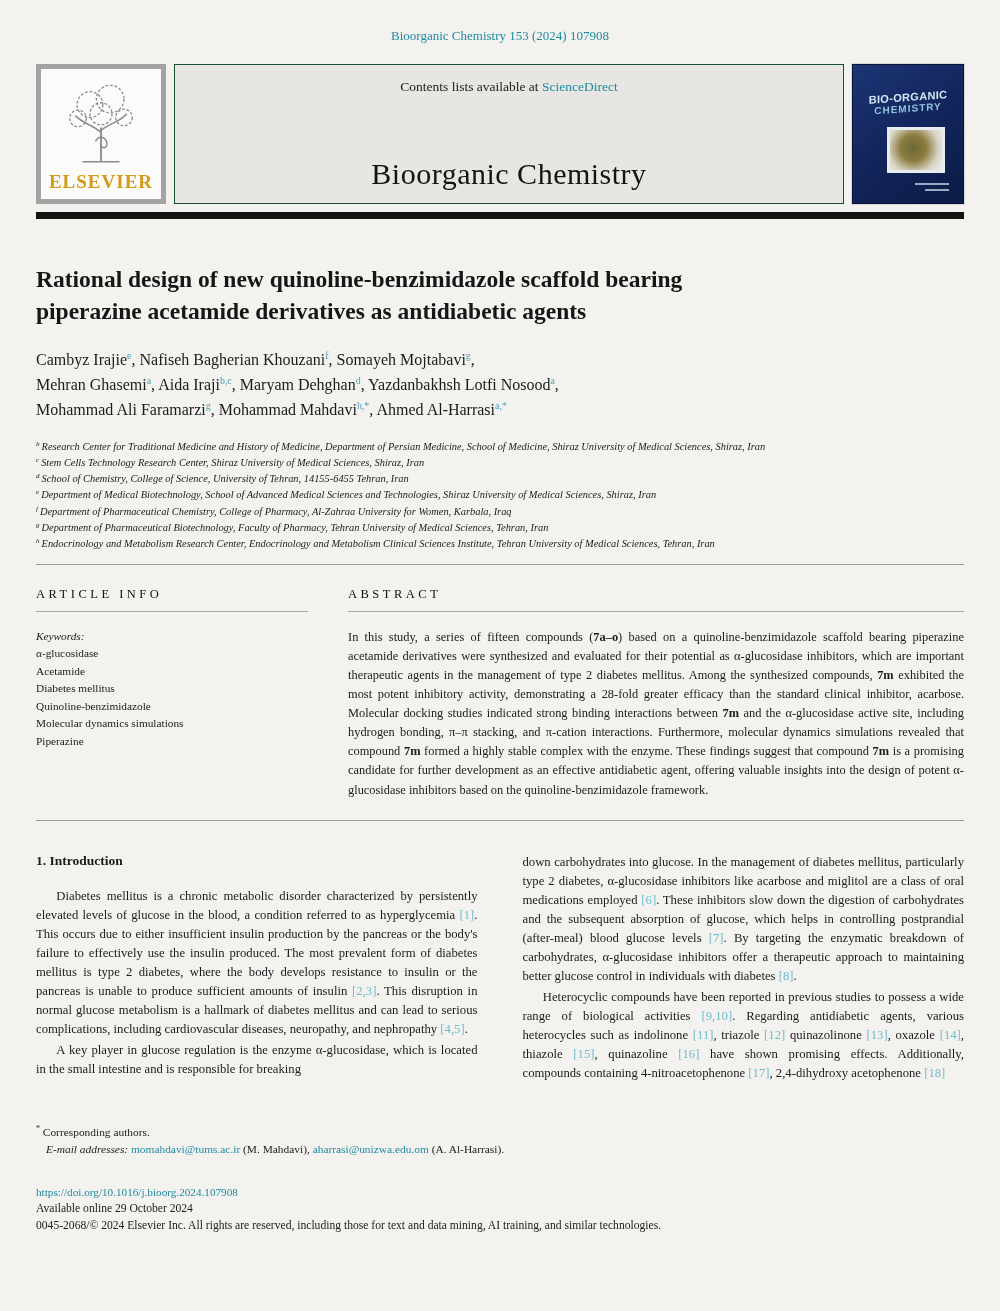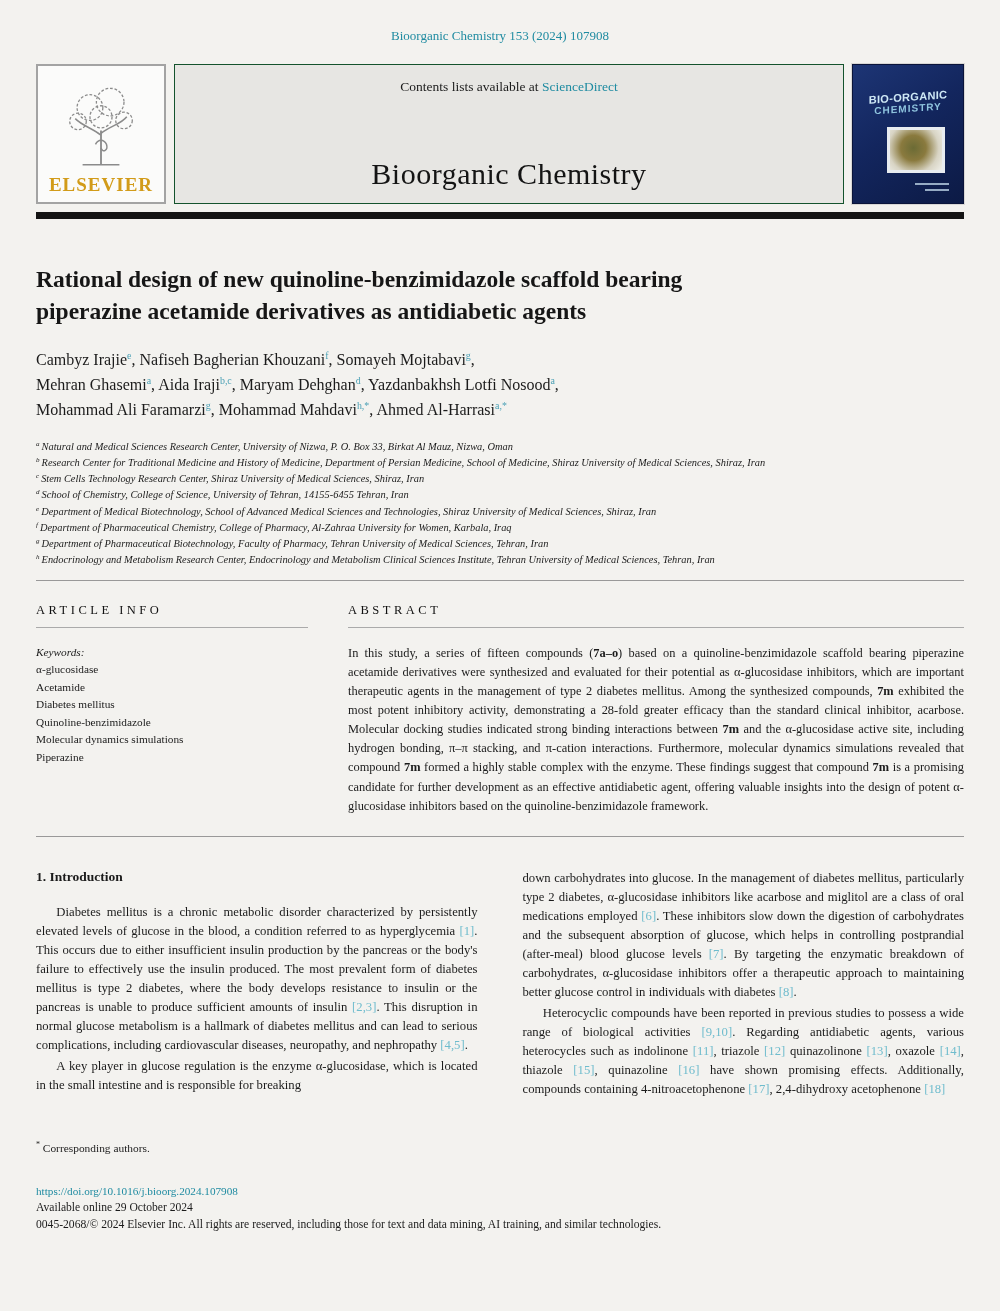--- a/index.html
+++ b/index.html
@@ -8,21 +8,21 @@
   }
   *{margin:0;padding:0;box-sizing:border-box;}
   body{
     width:1000px;height:1311px;overflow:hidden;background:var(--bg);
     font-family:"Liberation Serif",serif;color:var(--ink);
   }
   .page{padding:0 36px;}
   .top-citation{margin-top:28px;text-align:center;font-size:13px;color:var(--teal);}
   
   .header-row{margin-top:20px;display:flex;align-items:stretch;gap:8px;}
-  .logo-box{width:130px;background:#fbfbfa;border:2px solid #a3a3a3;display:flex;flex-direction:column;justify-content:flex-end;align-items:center;padding:6px 4px;}
+  .logo-box{width:130px;background:#fbfbfa;border:5px solid #a3a3a3;display:flex;flex-direction:column;justify-content:flex-end;align-items:center;padding:6px 4px;}
   .logo-tree{width:92px;height:92px;}
   .logo-word{font-size:19px;letter-spacing:1px;color:var(--gold);font-family:"Liberation Serif",serif;font-weight:bold;margin-top:2px;}
   .panel{flex:1;background:var(--panel);border:1px solid #14532d;display:flex;flex-direction:column;justify-content:space-between;text-align:center;padding:14px 10px 12px;}
   .contents-line{font-size:13.5px;}
   .journal-name{font-size:30px;letter-spacing:.5px;color:#141414;}
   .homepage-line{font-family:"Liberation Sans",sans-serif;font-size:12.5px;font-weight:bold;color:#222;}
   .homepage-line .seg-link{font-weight:bold;}
   .teal{color:var(--teal);}
   .cover{width:112px;height:140px;align-self:flex-start;background:linear-gradient(145deg,#1d3575 0%,#13265e 45%,#0c1a45 100%);border:1px solid #0a143a;position:relative;box-shadow:0 0 0 1px #2a2a2a22;}
   .cover-title{position:absolute;top:26px;left:0;right:0;text-align:center;transform:skewY(-4deg);}
@@ -112,23 +112,20 @@
   </h1>
 
   <div class="authors">
     <div><span>Cambyz Irajie</span><span class="seg-sup">e</span><span>, </span><span>Nafiseh Bagherian Khouzani</span><span class="seg-sup">f</span><span>, </span><span>Somayeh Mojtabavi</span><span class="seg-sup">g</span><span>,</span></div>
     <div><span>Mehran Ghasemi</span><span class="seg-sup">a</span><span>, </span><span>Aida Iraji</span><span class="seg-sup">b,c</span><span>, </span><span>Maryam Dehghan</span><span class="seg-sup">d</span><span>, </span><span>Yazdanbakhsh Lotfi Nosood</span><span class="seg-sup">a</span><span>,</span></div>
     <div><span>Mohammad Ali Faramarzi</span><span class="seg-sup">g</span><span>, </span><span>Mohammad Mahdavi</span><span class="seg-sup">h,*</span><span>, </span><span>Ahmed Al-Harrasi</span><span class="seg-sup">a,*</span></div>
   </div>
 
   <div class="affiliations">
 
-      <div class="affil-item">
-        <span class="affil-sup">a</span><span>Natural and Medical Sciences Research Center, University of Nizwa, P. O. Box 33, Birkat Al Mauz, Nizwa, Oman</span>
-      </div>
 
       <div class="affil-item">
         <span class="affil-sup">b</span><span>Research Center for Traditional Medicine and History of Medicine, Department of Persian Medicine, School of Medicine, Shiraz University of Medical Sciences, Shiraz, Iran</span>
       </div>
 
       <div class="affil-item">
         <span class="affil-sup">c</span><span>Stem Cells Technology Research Center, Shiraz University of Medical Sciences, Shiraz, Iran</span>
       </div>
 
       <div class="affil-item">
@@ -190,20 +187,21 @@
       <p class="para indent"><span>A key player in glucose regulation is the enzyme α-glucosidase, which is located in the small intestine and is responsible for breaking</span></p>
     </div>
     <div>
       <p class="para"><span>down carbohydrates into glucose. In the management of diabetes mellitus, particularly type 2 diabetes, α-glucosidase inhibitors like acarbose and miglitol are a class of oral medications employed </span><span class="seg-ref">[6]</span><span>. These inhibitors slow down the digestion of carbohydrates and the subsequent absorption of glucose, which helps in controlling postprandial (after-meal) blood glucose levels </span><span class="seg-ref">[7]</span><span>. By targeting the enzymatic breakdown of carbohydrates, α-glucosidase inhibitors offer a therapeutic approach to maintaining better glucose control in individuals with diabetes </span><span class="seg-ref">[8]</span><span>.</span></p>
       <p class="para indent"><span>Heterocyclic compounds have been reported in previous studies to possess a wide range of biological activities </span><span class="seg-ref">[9,10]</span><span>. Regarding antidiabetic agents, various heterocycles such as indolinone </span><span class="seg-ref">[11]</span><span>, triazole </span><span class="seg-ref">[12]</span><span> quinazolinone </span><span class="seg-ref">[13]</span><span>, oxazole </span><span class="seg-ref">[14]</span><span>, thiazole </span><span class="seg-ref">[15]</span><span>, quinazoline </span><span class="seg-ref">[16]</span><span> have shown promising effects. Additionally, compounds containing 4-nitroacetophenone </span><span class="seg-ref">[17]</span><span>, 2,4-dihydroxy acetophenone </span><span class="seg-ref">[18]</span></p>
     </div>
   </div>
 
   <div class="footnote">
     <div><span class="seg-supdark">*</span><span> Corresponding authors.</span></div>
+    <div class="email-line"><span class="seg-i">E-mail addresses: </span><span class="seg-link">momahdavi@tums.ac.ir</span><span> (M. Mahdavi), </span><span class="seg-link">aharrasi@unizwa.edu.om</span><span> (A. Al-Harrasi).</span></div>
   </div>
 
   <div class="doi-line">https://doi.org/10.1016/j.bioorg.2024.107908</div>
   <div class="footer-lines">
     <div>Available online 29 October 2024</div>
     <div>0045-2068/© 2024 Elsevier Inc. All rights are reserved, including those for text and data mining, AI training, and similar technologies.</div>
   </div>
 
 </div>
 

